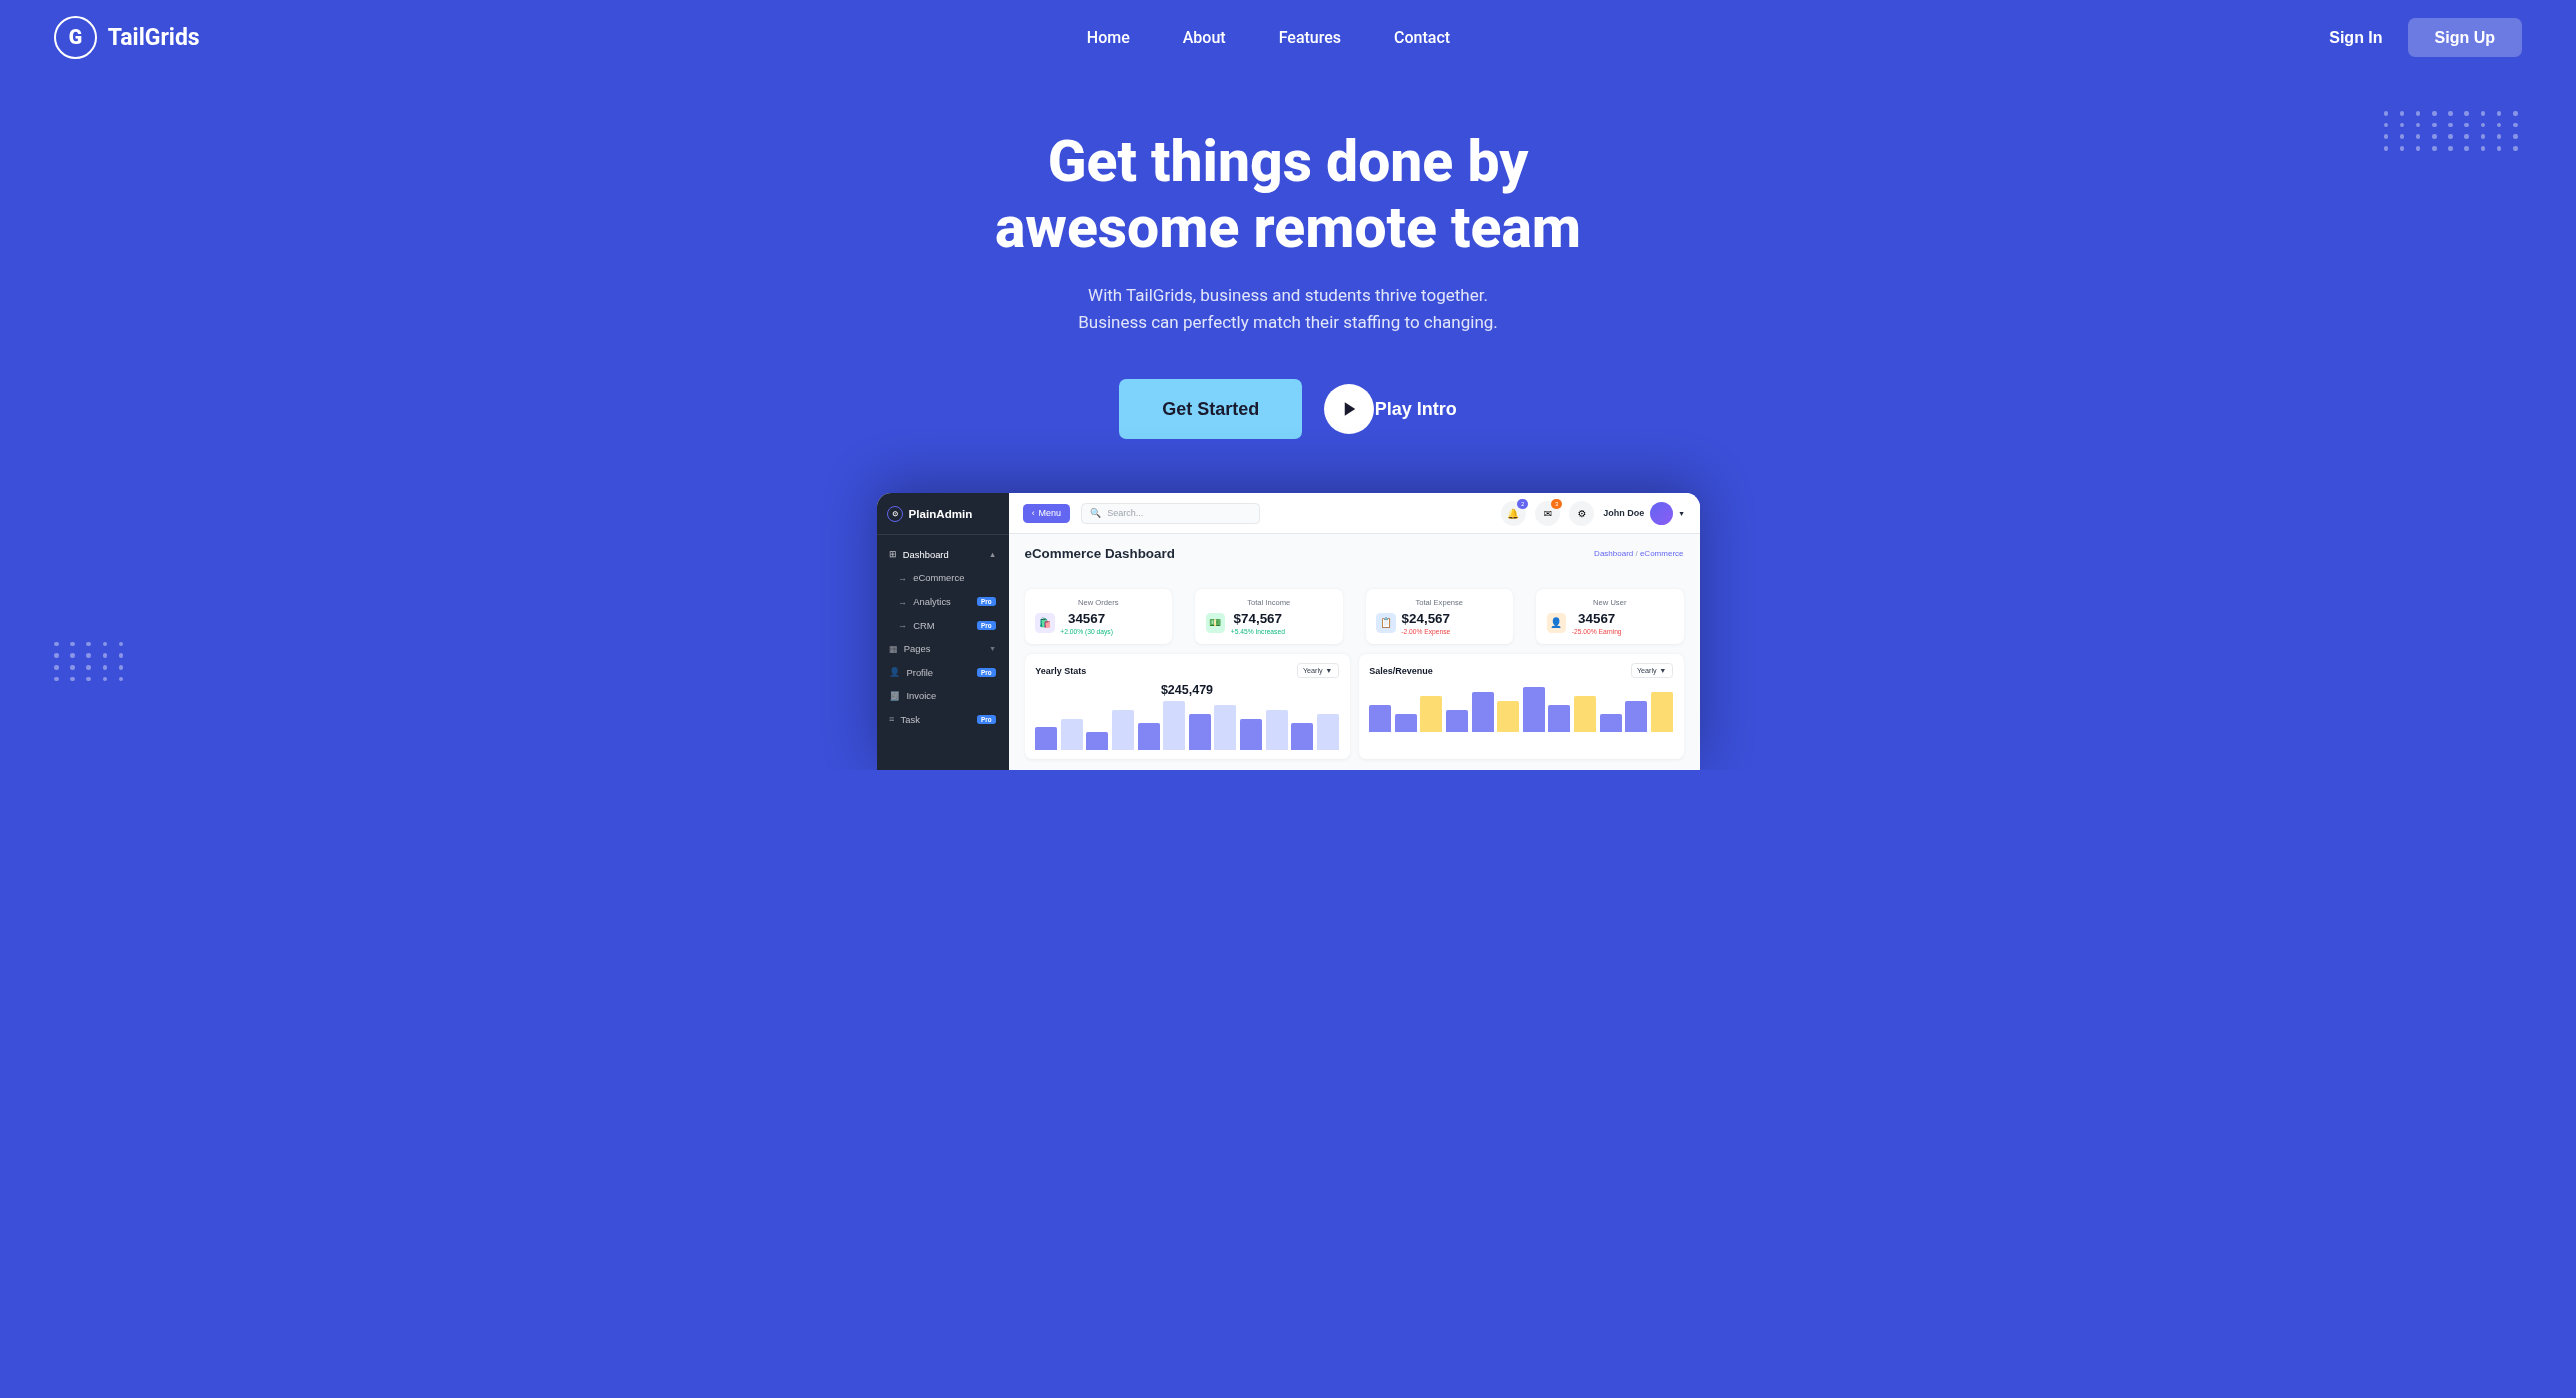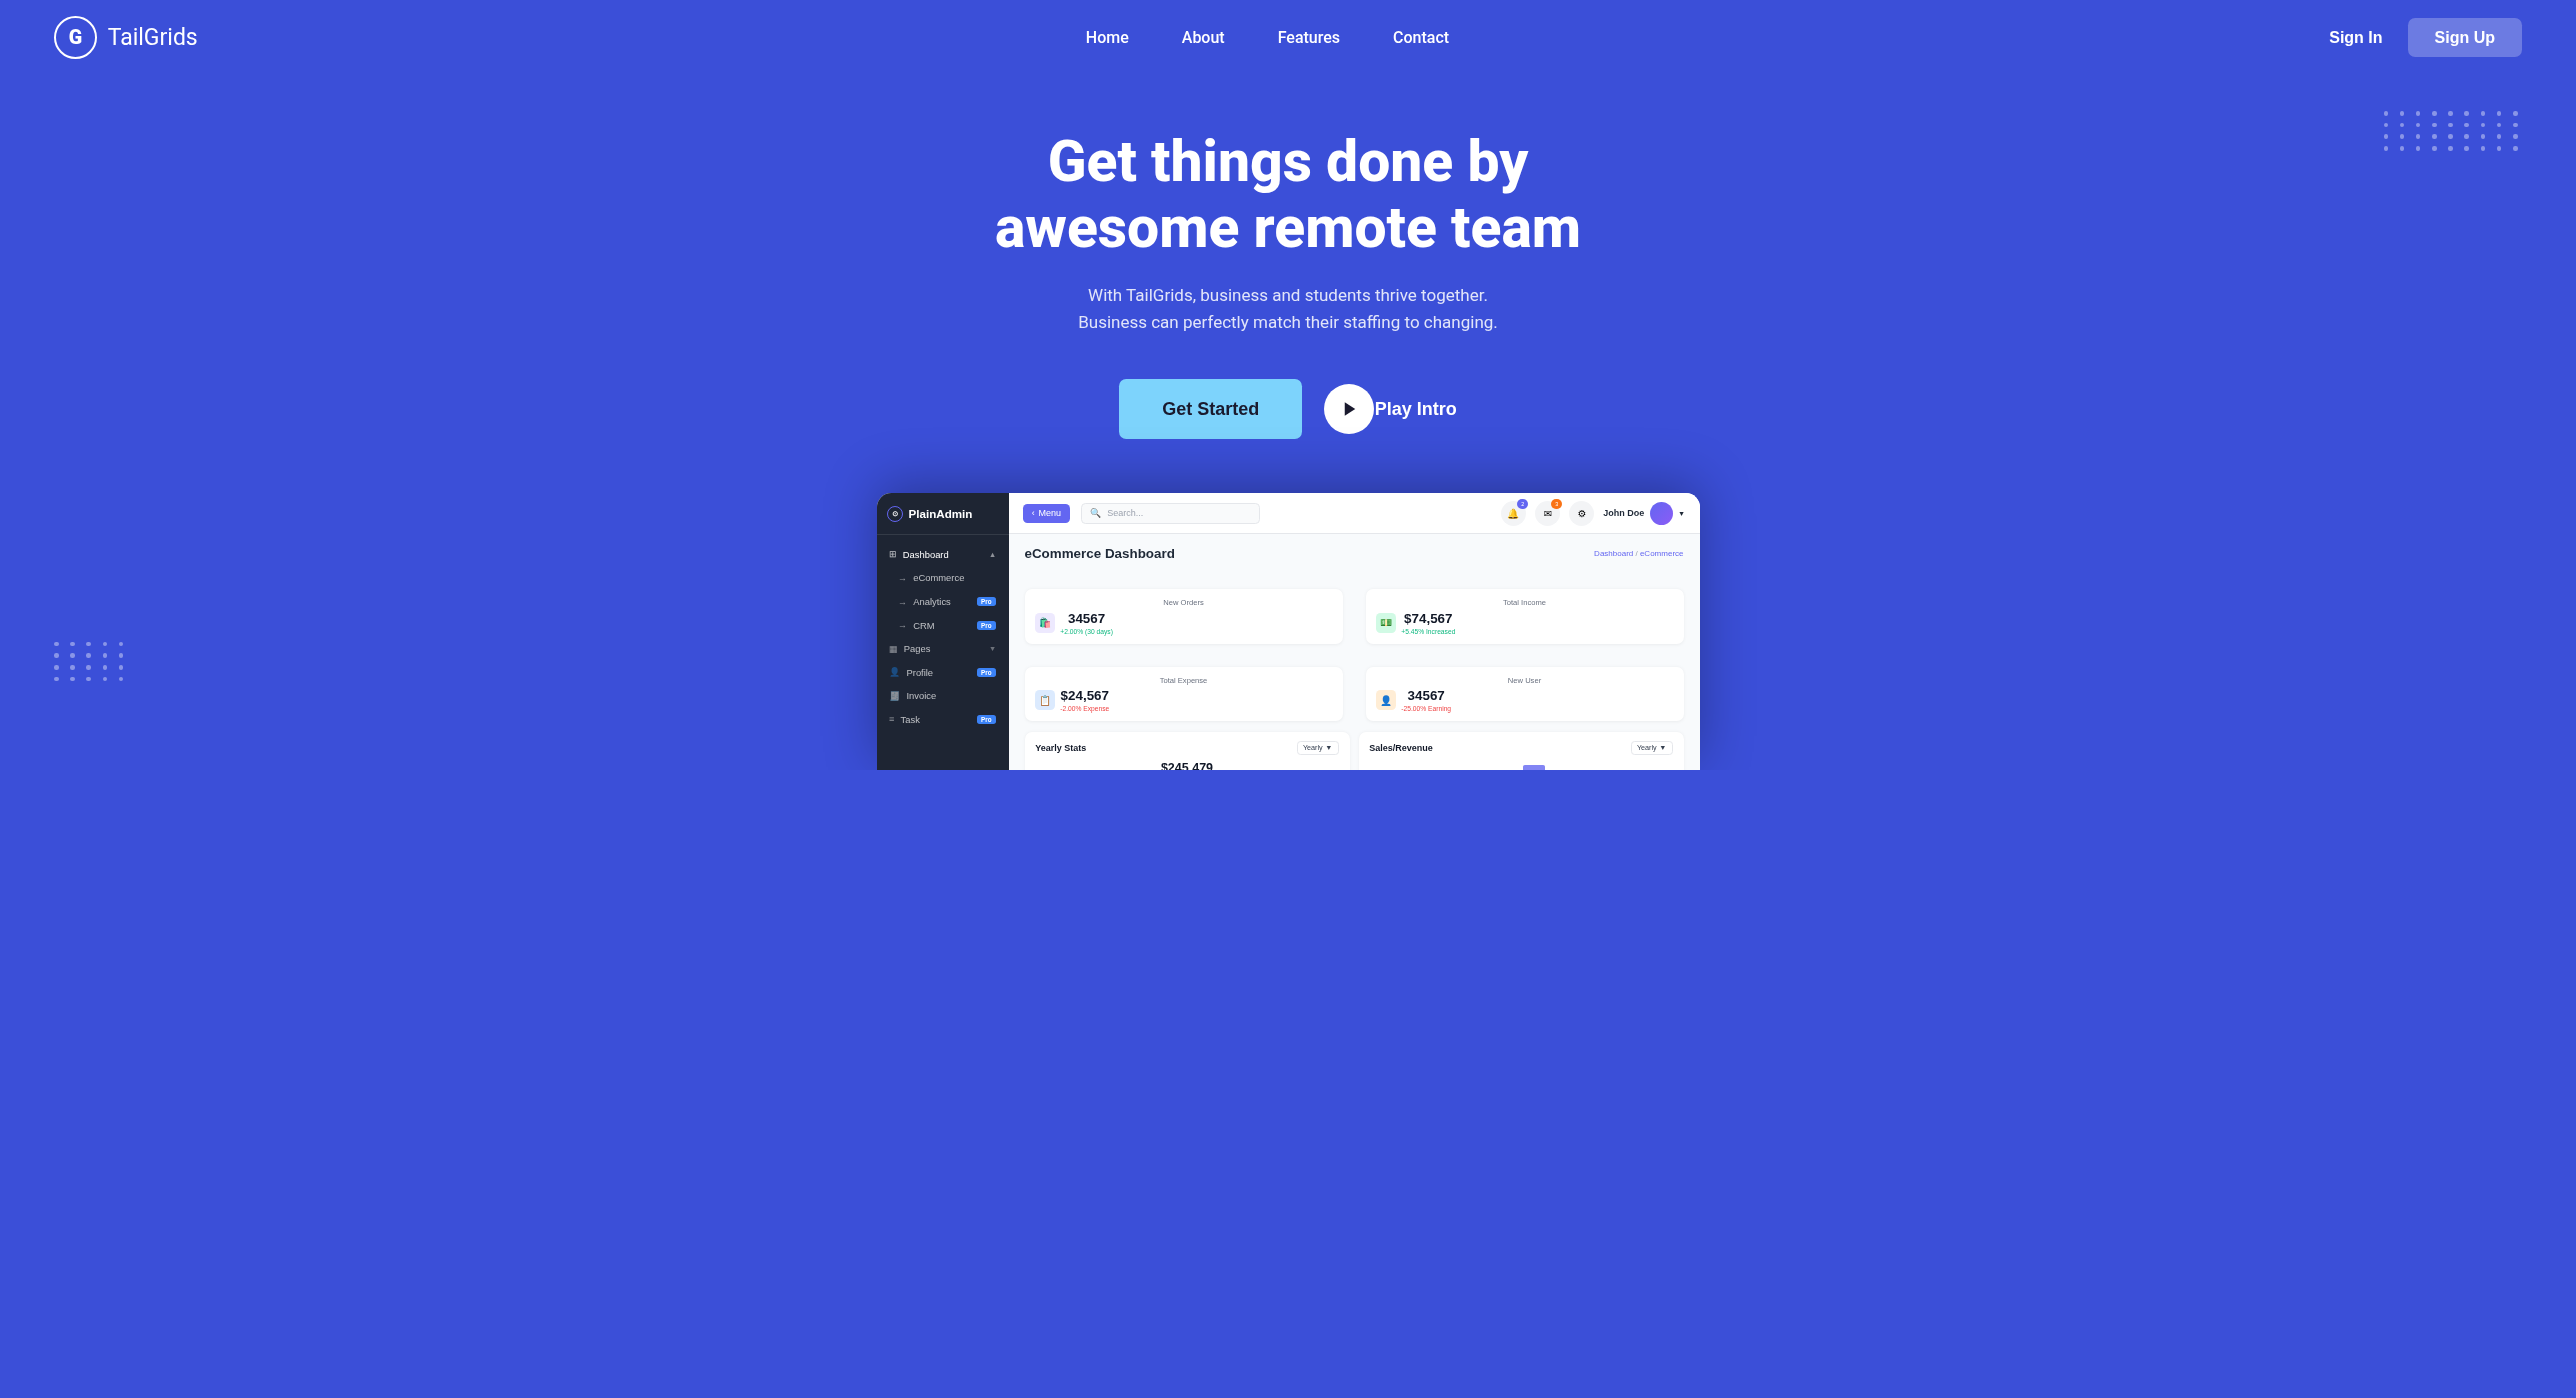--- a/index.html
+++ b/index.html
@@ -9,21 +9,21 @@
     nav {
       display: flex; align-items: center; justify-content: space-between;
       padding: 16px 54px; position: relative; z-index: 10;
     }
     .nav-logo { display: flex; align-items: center; gap: 10.7px; }
     .nav-logo-icon {
       width: 43px; height: 43px; border-radius: 50%; border: 2.7px solid white;
       display: flex; align-items: center; justify-content: center;
       font-size: 19.7px; font-weight: 900; color: white; background: transparent;
     }
-    .nav-logo-text { font-size: 23px; font-weight: 400; color: white; }
+    .nav-logo-text { font-size: 23px; font-weight: 700; color: white; }
     .nav-links { display: flex; gap: 45px; }
     .nav-link { color: white; font-size: 16px; font-weight: 500; text-decoration: none; cursor: pointer; margin-left: 8px; }
     .nav-actions { display: flex; align-items: center; gap: 25px; }
     .nav-signin { color: white; font-size: 16px; font-weight: 700; cursor: pointer; background: none; border: none; }
     .nav-signup {
       background: rgba(255,255,255,0.25); color: white; font-size: 16px; font-weight: 600;
       padding: 10.7px 27px; border-radius: 7.2px; border: none; cursor: pointer;
     }
 
     
@@ -90,21 +90,21 @@
     .db-avatar { width: 23px; height: 23px; border-radius: 50%; background: linear-gradient(135deg, #6366f1, #8b5cf6); }
 
     
     .db-content { flex: 1; padding: 12.5px 16px; overflow: hidden; background: #f8fafc; }
     .db-page-header { display: flex; align-items: center; justify-content: space-between; margin-bottom: 28px; }
     .db-page-title { font-size: 13.4px; font-weight: 700; color: #1f2937; }
     .db-breadcrumb { font-size: 8px; color: #9ca3af; }
     .db-breadcrumb span { color: #6366f1; }
 
     
-    .db-stats { display: grid; grid-template-columns: repeat(2, 1fr); gap: 23px; margin-bottom: 10.7px; }
+    .db-stats { display: grid; grid-template-columns: repeat(4, 1fr); gap: 23px; margin-bottom: 10.7px; }
     .db-stat-card { background: white; border-radius: 7.2px; padding: 9px 10.7px; box-shadow: 0 0.9px 3.6px rgba(0,0,0,0.06); }
     .db-stat-label { font-size: 7.6px; color: #6b7280; margin-bottom: 3.6px; }
     .db-stat-row { display: flex; align-items: center; gap: 5.4px; }
     .db-stat-icon { width: 19.7px; height: 19.7px; border-radius: 4.5px; display: flex; align-items: center; justify-content: center; font-size: 9.8px; }
     .db-stat-icon.purple { background: #ede9fe; }
     .db-stat-icon.green { background: #d1fae5; }
     .db-stat-icon.blue { background: #dbeafe; }
     .db-stat-icon.orange { background: #ffedd5; }
     .db-stat-value { font-size: 13.4px; font-weight: 700; color: #111827; }
     .db-stat-change { font-size: 6.7px; margin-top: 1.8px; }

